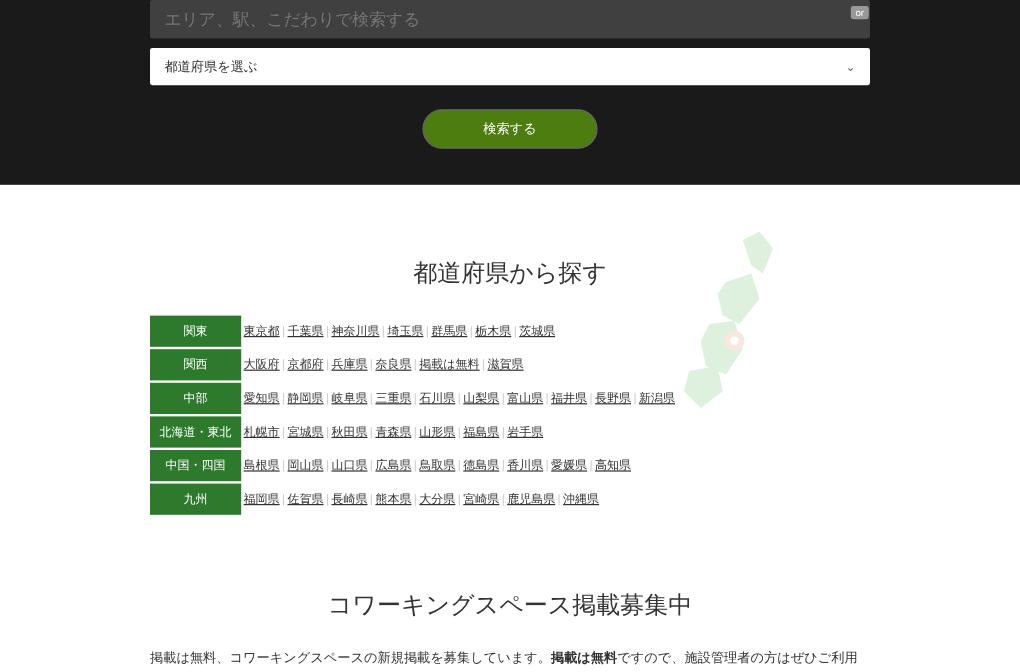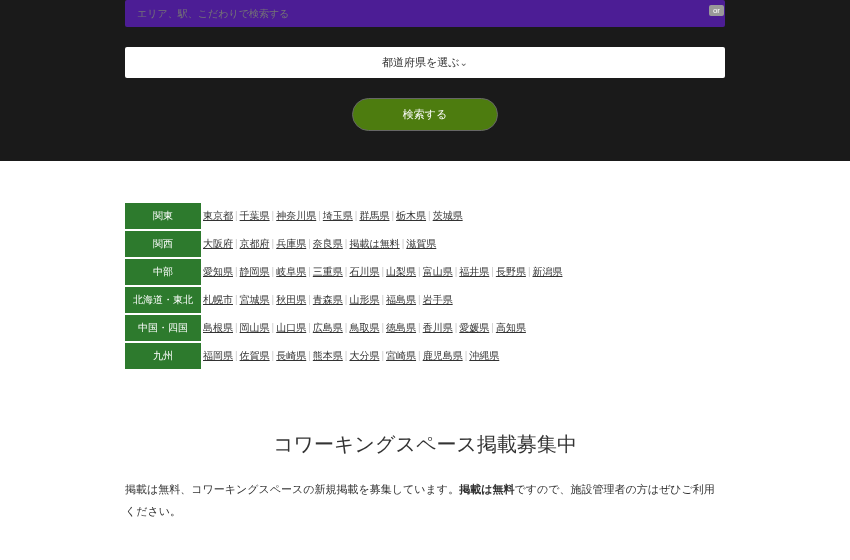--- a/index.html
+++ b/index.html
@@ -1,31 +1,31 @@
 <!DOCTYPE html>
 <html><head>
   <meta charset="utf-8">
   <style>
     * { margin: 0; padding: 0; box-sizing: border-box; }
     body { font-family: "Hiragino Sans", "Meiryo", sans-serif; background: #fff; }
     .top-section { background: #1a1a1a; padding: 0 0 30px 0; }
     .search-box { max-width: 600px; margin: 0 auto; }
     .search-input {
-      width: 100%; padding: 8px 12px; font-size: 10px; color: #999;
-      background: #4c1d95; border: none; border-radius: 2px; margin-bottom: 20px;
+      width: 100%; padding: 8px 12px; font-size: 14px; color: #999;
+      background: #404040; border: none; border-radius: 2px; margin-bottom: 8px;
     }
     .search-badge {
       position: absolute; right: 1px; top: 5px; font-size: 8px;
       background: #999; color: #fff; padding: 1px 4px; border-radius: 2px;
     }
     .search-input-wrap { position: relative; }
     .prefecture-select {
       width: 100%; padding: 8px 12px; font-size: 11px; color: #333;
       background: #fff; border: none; border-radius: 2px;
-      display: flex; justify-content: center; align-items: center;
+      display: flex; justify-content: space-between; align-items: center;
     }
     .chevron { font-size: 10px; color: #666; }
     .search-button {
       margin: 20px auto 0; display: block; padding: 8px 50px;
       background: #4d7c0f; border: 1px solid #666; border-radius: 20px;
       color: #fff; font-size: 11px; cursor: pointer;
     }
     .content { max-width: 600px; margin: 0 auto; padding: 40px 0; }
     .section-title {
       text-align: center; font-size: 20px; font-weight: normal; color: #333;
@@ -63,20 +63,31 @@
     </div>
     <div class="prefecture-select">
       <span>都道府県を選ぶ</span>
       <span class="chevron">⌄</span>
     </div>
     <button class="search-button">検索する</button>
   </div>
 </div>
 
 <div class="content">
+  <div class="map-bg">
+    <svg class="map-svg" viewBox="0 0 100 140">
+      <path d="M60,10 L70,5 L78,15 L72,30 L65,25 Z" fill="#7fc97f"></path>
+      <path d="M50,35 L65,30 L70,45 L58,60 L48,55 L45,42 Z" fill="#7fc97f"></path>
+      <path d="M40,60 L55,58 L60,75 L50,90 L38,85 L35,70 Z" fill="#7fc97f"></path>
+      <path d="M28,88 L45,85 L48,100 L35,110 L25,100 Z" fill="#7fc97f"></path>
+      <circle cx="55" cy="70" r="6" fill="#e8a87c"></circle>
+      <circle cx="55" cy="70" r="2.5" fill="#fff"></circle>
+    </svg>
+    <h2 class="section-title">都道府県から探す</h2>
+  </div>
 
   <table class="region-table">
     <tbody id="region-tbody">
         <tr>
           <td class="region-label">関東</td>
           <td class="region-prefs"><span class="pref-link">東京都</span><span class="pref-sep">|</span><span class="pref-link">千葉県</span><span class="pref-sep">|</span><span class="pref-link">神奈川県</span><span class="pref-sep">|</span><span class="pref-link">埼玉県</span><span class="pref-sep">|</span><span class="pref-link">群馬県</span><span class="pref-sep">|</span><span class="pref-link">栃木県</span><span class="pref-sep">|</span><span class="pref-link">茨城県</span></td>
         </tr>
         <tr>
           <td class="region-label">関西</td>
           <td class="region-prefs"><span class="pref-link">大阪府</span><span class="pref-sep">|</span><span class="pref-link">京都府</span><span class="pref-sep">|</span><span class="pref-link">兵庫県</span><span class="pref-sep">|</span><span class="pref-link">奈良県</span><span class="pref-sep">|</span><span class="pref-link">掲載は無料</span><span class="pref-sep">|</span><span class="pref-link">滋賀県</span></td>

